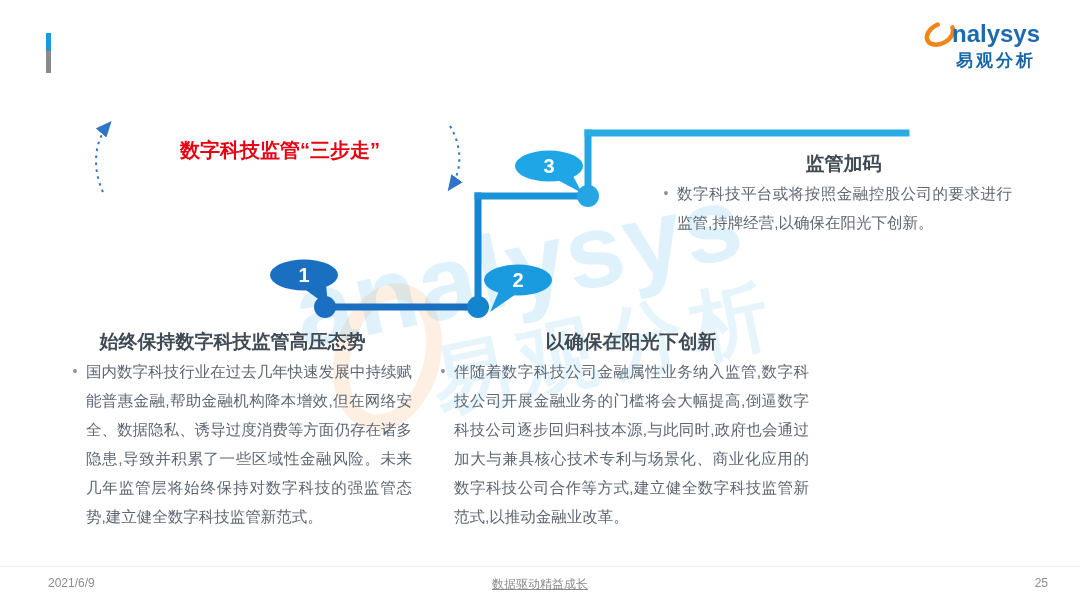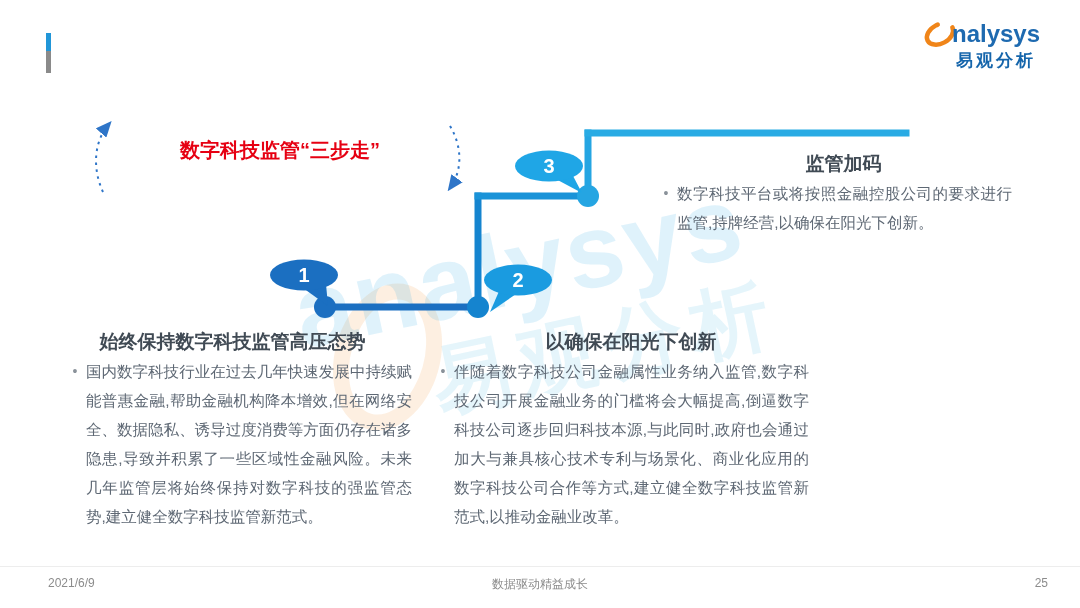--- a/index.html
+++ b/index.html
@@ -35,21 +35,21 @@
   .para-1 { left:64px;  top:357px; width:348px; }
   .para-2 { left:432px; top:357px; width:377px; }
   .para-3 { left:655px; top:179px; width:357px; }
   .para .marker { width:22px; flex:0 0 22px; text-align:center; color:#8a929a; font-size:14px; }
   .para p { flex:1; text-align:justify; }
   
   .footer-line { position:absolute; left:0; right:0; top:566px; height:1px; background:#ededed; }
   .footer { position:absolute; left:0; right:0; top:576px; height:24px; z-index:3;
     font-size:12px; color:#8c8c8c; }
   .footer .date { position:absolute; left:40px;margin-left:8px; }
-  .footer .center { position:absolute; left:0; right:0; text-align:center; }
+  .footer .center { position:absolute; left:0; right:0; text-align:center;text-decoration:underline; }
   .footer .page-num { position:absolute; right:32px; }
 </style>
 </head>
 <body>
 
 <div class="slide">
 
   <div class="accent-bar"></div>
 
   <svg class="logo" viewBox="0 0 132 62">

